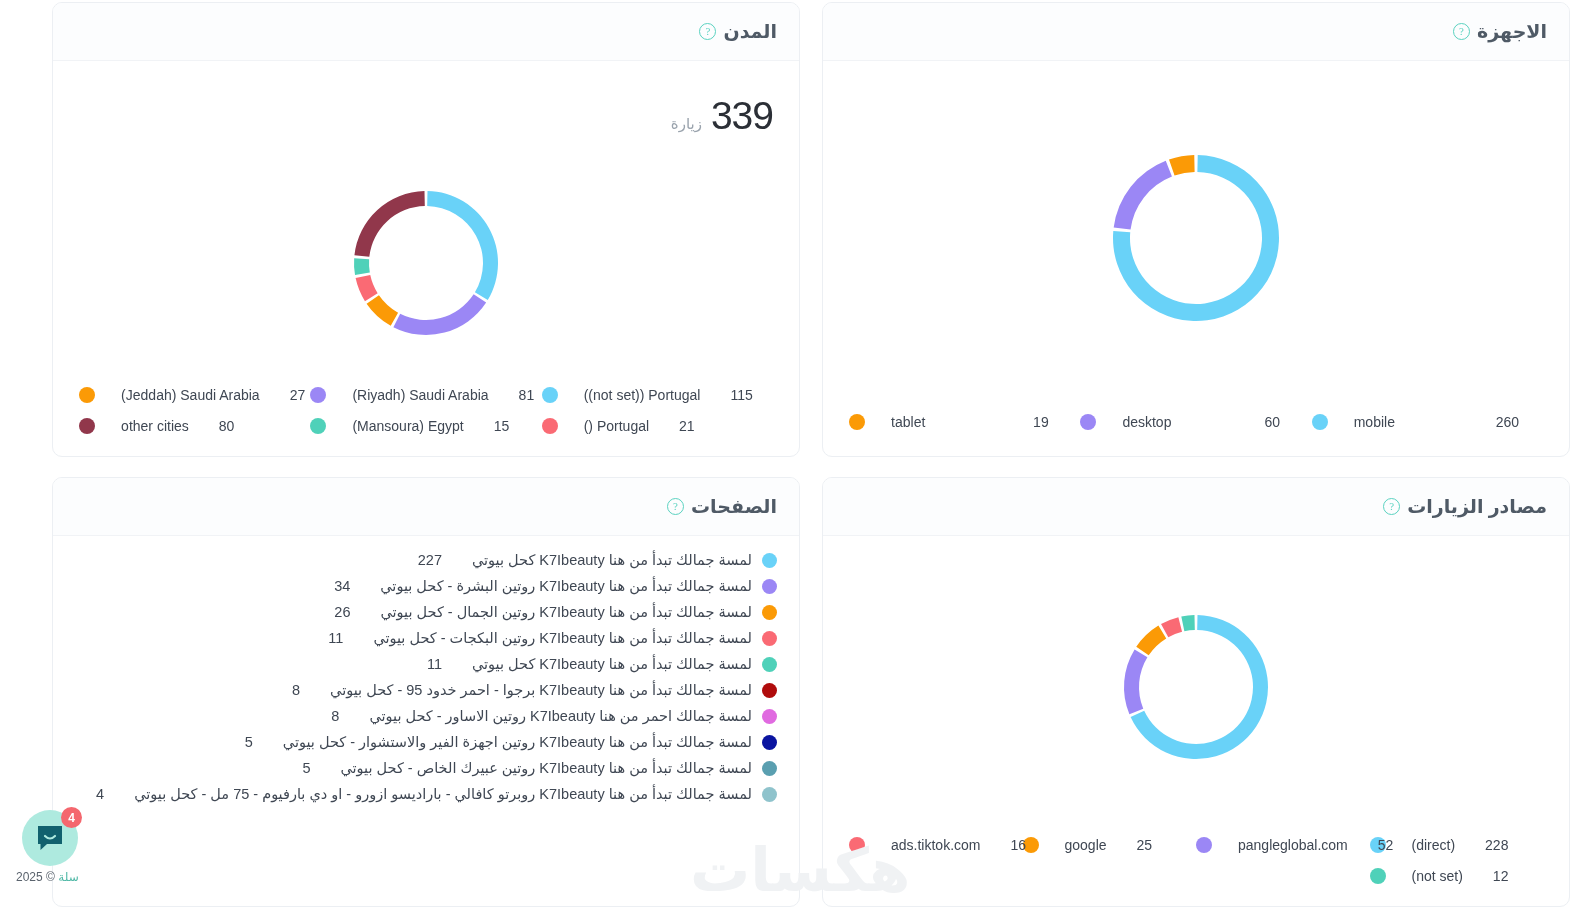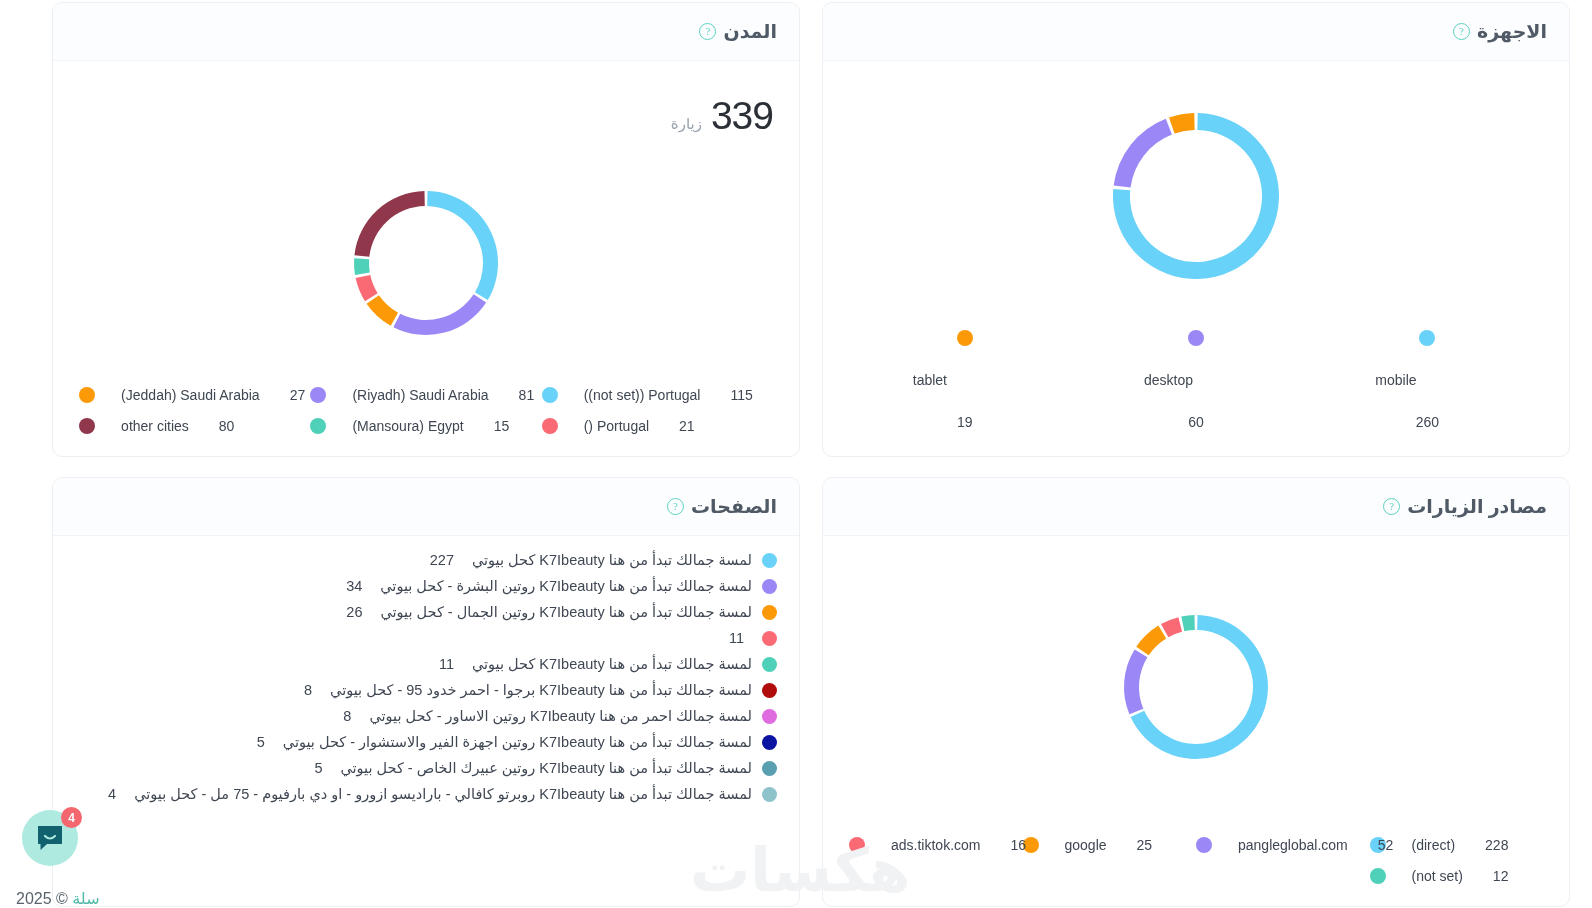--- a/index.html
+++ b/index.html
@@ -98,77 +98,77 @@
   
   .legend {
     display: flex;
     flex-wrap: wrap;
     padding: 0 26px 22px 26px;
     row-gap: 15px;
   }
   .legend.cols3 .legend-item { width: 33.33%; }
   .legend.cols4 .legend-item { width: 25%; }
   .legend.devices { padding-bottom: 26px; }
-  .legend.devices .legend-item { width: 33.33%; flex-direction: column; }
+  .legend.devices .legend-item { width: 33.33%; }
   .legend-item {
     display: flex;
     align-items: center;
     gap: 26px;
     font-size: 14px;
     color: #3f4753;
     direction: ltr;
     justify-content: flex-start;
   }
   .dot {
     width: 16px; height: 16px;
     border-radius: 50%;
     flex: 0 0 16px;
   }
   .legend-label { white-space: nowrap; }
   .legend-val { color: #3f4753; margin-left: 4px; }
   .legend.devices .legend-label { width: 104px; }
-  .legend.devices .legend-val { margin-left: 0; }
+  .legend.devices .legend-val { margin-left: 12px; }
 
   
   .pages-list {
     padding: 16px 22px 10px 22px;
     display: flex;
     flex-direction: column;
     gap: 10px;
     overflow: hidden;
   }
   .page-row {
     display: flex;
     align-items: center;
     gap: 10px;
     font-size: 14.5px;
     color: #3f4753;
     white-space: nowrap;
   }
   .page-row .dot { width: 15px; height: 15px; flex: 0 0 15px; }
-  .page-count { color: #3f4753; margin-right: 8px; }
+  .page-count { color: #3f4753; margin-right: 20px; }
 
   
   .watermark {
     position: absolute;
     left: 690px; top: 835px;
     font-size: 60px;
     color: #f0f2f4;
     font-weight: 700;
     letter-spacing: 2px;
     pointer-events: none;
     direction: rtl;
     z-index: 0;
   }
 
   
   .footer {
     position: absolute;
-    left: 16px; bottom: 0;
-    font-size: 16px;
+    left: 16px; bottom: 24px;
+    font-size: 12px;
     color: #5a636d;
     direction: rtl;
     z-index: 3;
     margin-top: 28px;
   }
   .footer .brand { color: #4fb8a6; }
 
   
   .chat-widget {
     position: absolute;
@@ -357,20 +357,21 @@
             <span>لمسة جمالك تبدأ من هنا K7Ibeauty روتين البشرة - كحل بيوتي</span>
             <span class="page-count">34</span>
           </div>
           <div class="page-row">
             <span class="dot" style="background: rgb(251, 154, 6);"></span>
             <span>لمسة جمالك تبدأ من هنا K7Ibeauty روتين الجمال - كحل بيوتي</span>
             <span class="page-count">26</span>
           </div>
           <div class="page-row">
             <span class="dot" style="background: rgb(250, 106, 116);"></span>
+            <span>لمسة جمالك تبدأ من هنا K7Ibeauty روتين البكجات - كحل بيوتي</span>
             <span class="page-count">11</span>
           </div>
           <div class="page-row">
             <span class="dot" style="background: rgb(79, 209, 185);"></span>
             <span>لمسة جمالك تبدأ من هنا K7Ibeauty كحل بيوتي</span>
             <span class="page-count">11</span>
           </div>
           <div class="page-row">
             <span class="dot" style="background: rgb(176, 12, 12);"></span>
             <span>لمسة جمالك تبدأ من هنا K7Ibeauty برجوا - احمر خدود 95 - كحل بيوتي</span>

